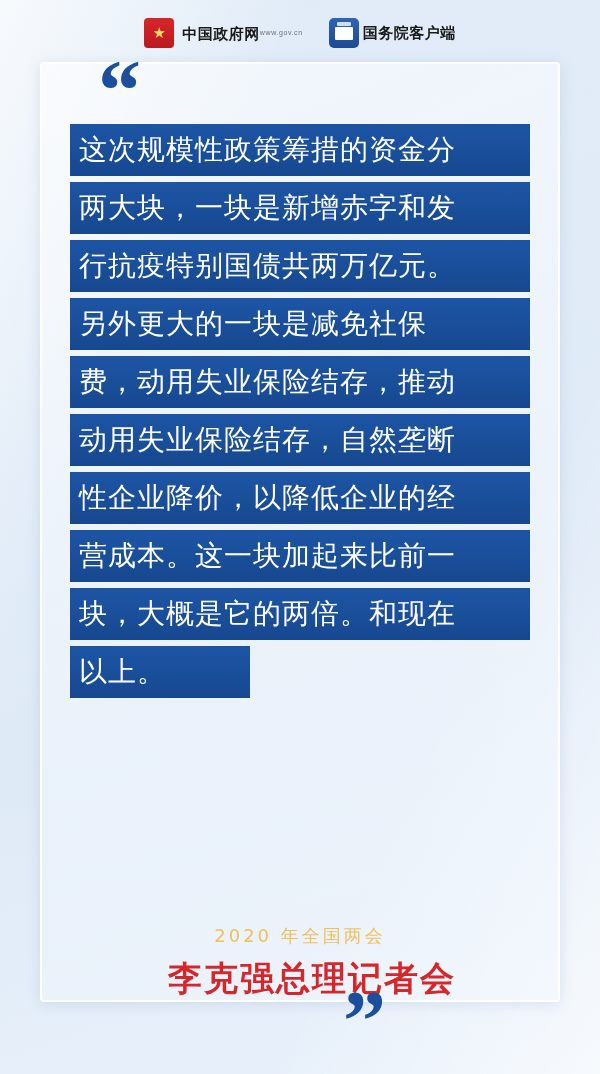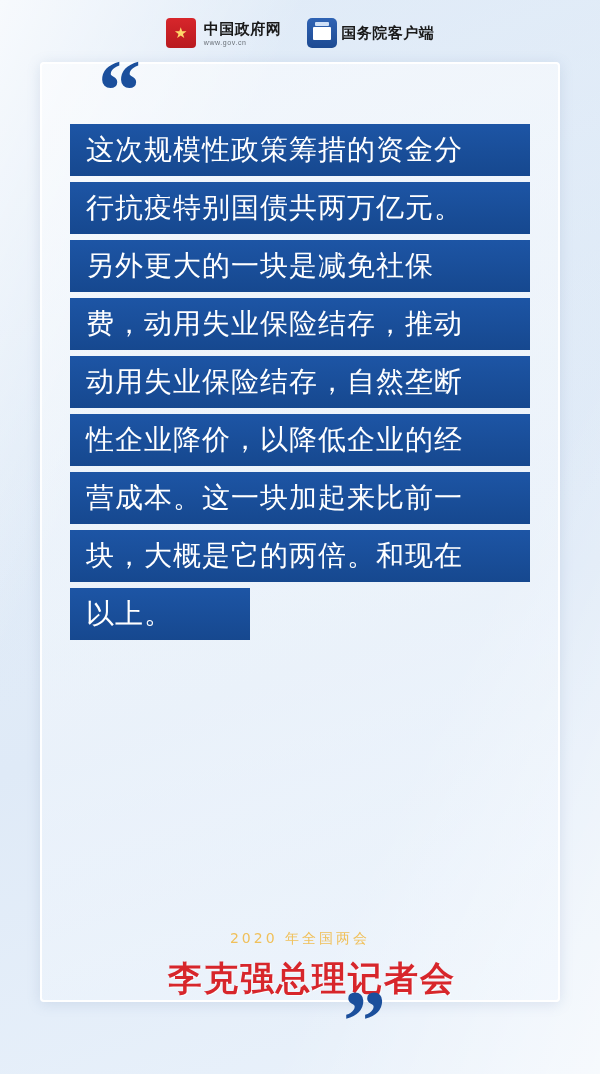--- a/index.html
+++ b/index.html
@@ -58,21 +58,21 @@
     position: absolute;
     left: 50%;
     top: 50%;
     transform: translate(-50%, -54%);
     color: #ffd76a;
     font-size: 15px;
     line-height: 1;
   }
   .brand-text {
     display: flex;
-    flex-direction: column;
+    flex-direction: row;
     line-height: 1;
   }
   .brand-cn {
     font-size: 15px;
     color: #1a1a1a;
     font-weight: bold;
     letter-spacing: 0.5px;
   }
   .brand-en {
     font-size: 7px;
@@ -164,41 +164,41 @@
     top: 124px;
     width: 460px;
   }
   .line {
     background: linear-gradient(180deg, #1d55a5 0%, #16488f 100%);
     color: #ffffff;
     font-size: 28px;
     letter-spacing: 1px;
     height: 52px;
     line-height: 52px;
-    padding: 0 16px;
+    padding: 0 9px;
     margin-bottom: 6px;
     box-sizing: border-box;
     white-space: nowrap;
     font-family: Liberation Serif, serif;
   }
   .line.short {
     width: 180px;
   }
 
   
   .footer {
     position: absolute;
     left: 42px;
     bottom: 72px;
     width: 516px;
     text-align: center;
   }
   .footer-year {
     color: #f0c05a;
-    font-size: 14px;
+    font-size: 18px;
     letter-spacing: 3px;
     margin-bottom: 8px;
     font-family: "DejaVu Sans", "Liberation Sans", sans-serif;
   }
   .footer-title {
     color: #d7262b;
     font-size: 34px;
     font-weight: bold;
     letter-spacing: 2px;
     text-shadow: 1px 1px 0 rgba(255,255,255,0.7);
@@ -234,20 +234,21 @@
       <span class="app-name">国务院客户端</span>
     </div>
   </div>
 
   <div class="card"></div>
 
   <div class="quote-open">“</div>
 
   <div class="text-block">
     <div class="line">这次规模性政策筹措的资金分</div>
+    <div class="line">两大块，一块是新增赤字和发</div>
     <div class="line">行抗疫特别国债共两万亿元。</div>
     <div class="line">另外更大的一块是减免社保</div>
     <div class="line">费，动用失业保险结存，推动</div>
     <div class="line">动用失业保险结存，自然垄断</div>
     <div class="line">性企业降价，以降低企业的经</div>
     <div class="line">营成本。这一块加起来比前一</div>
     <div class="line">块，大概是它的两倍。和现在</div>
     <div class="line short">以上。</div>
   </div>
 

